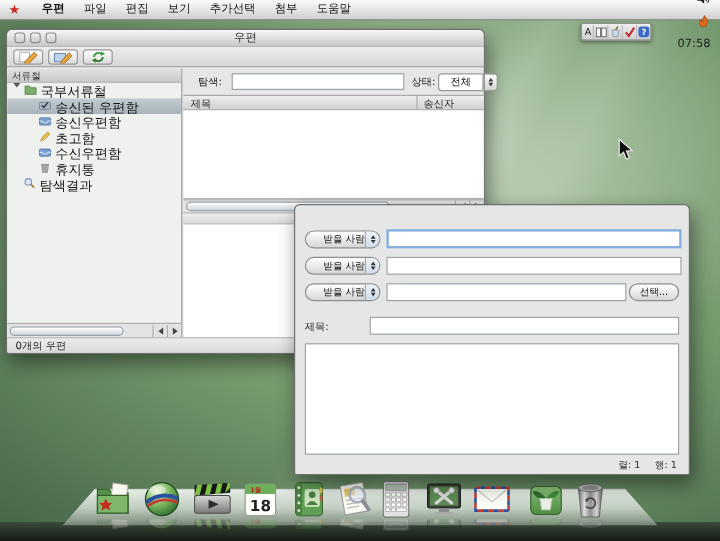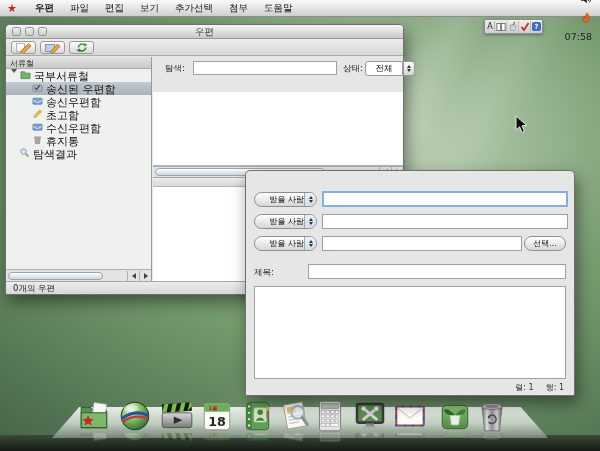--- a/index.html
+++ b/index.html
@@ -376,20 +376,25 @@
       <div class="search-row">
         <span class="srch-label">탐색:</span>
         <input class="text-field search-input" value="" style="">
         <span class="state-label">상태:</span>
         <span class="dropdown">전체</span>
         <span class="stepper">
             <span class="tri-u"></span>
             <span class="tri-d"></span>
           </span>
       </div>
+      <div class="col-header">
+        <span class="c1">제목</span>
+        <span class="divider"></span>
+        <span class="c2">송신자</span>
+      </div>
       <div class="msg-list"></div>
       <div class="list-hscroll hscroll" style="border-top:1px solid #b0b0b0;">
         <span class="thumb" style="width:170px;"></span>
         <span class="sp"></span>
         <span class="arrow">
             <span class="tri-l"></span>
           </span>
         <span class="arrow">
             <span class="tri-r"></span>
           </span>

